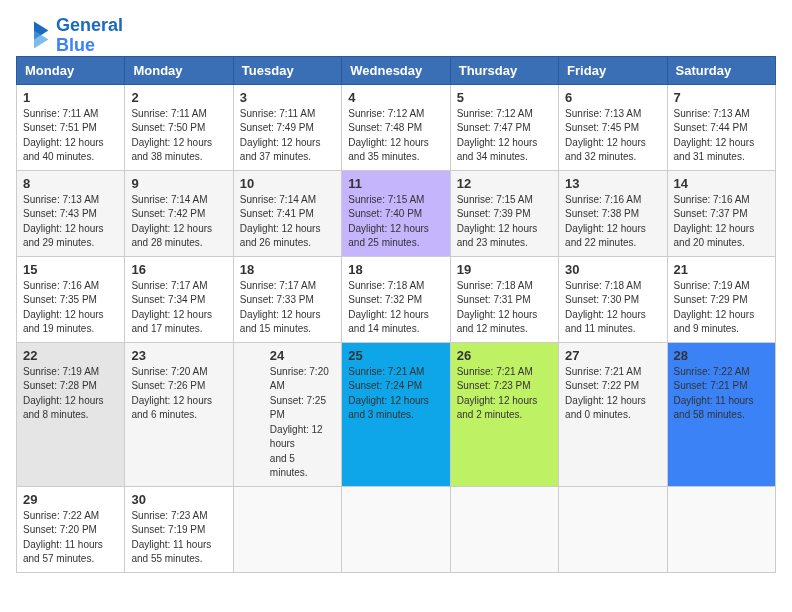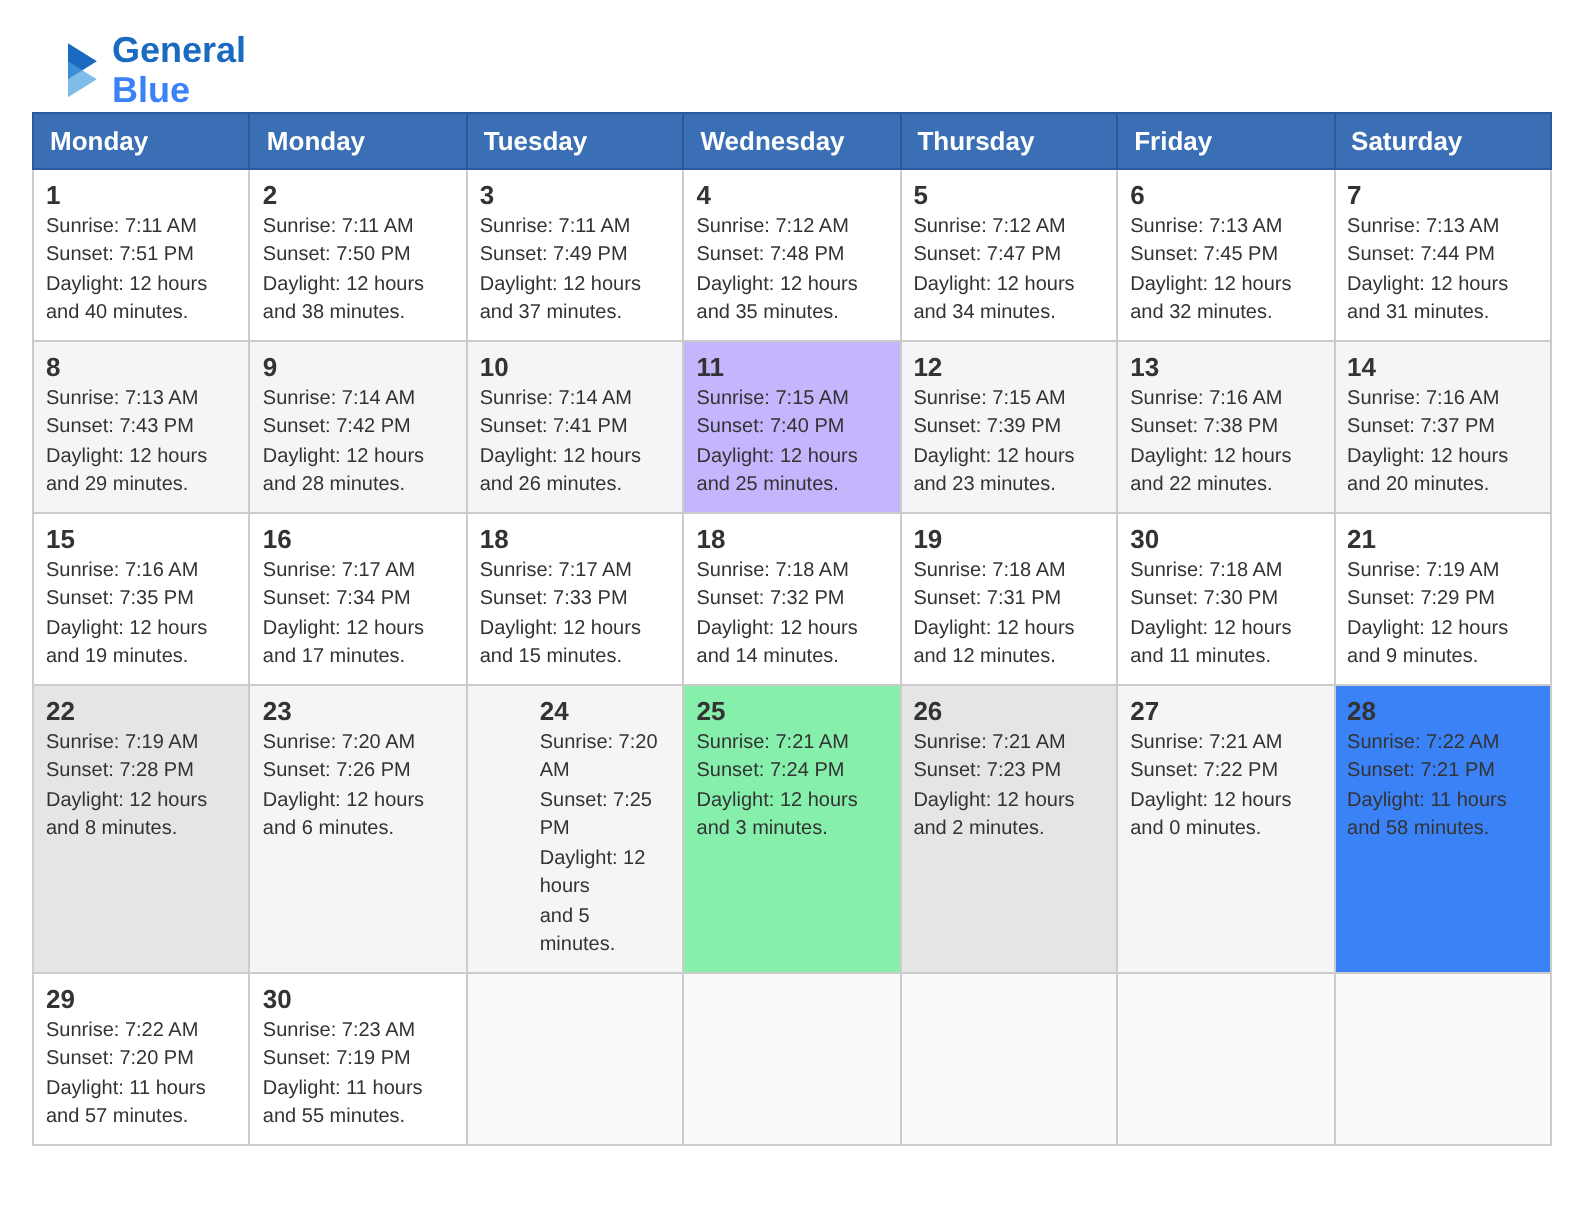--- a/index.html
+++ b/index.html
@@ -288,28 +288,28 @@
 Daylight: 12 hours
 and 6 minutes.</div>
         </td>
         <td style="background: rgb(245, 245, 245); padding-left: 36px;">
           <span class="day-num">24</span>
           <div class="day-info" style="white-space: pre-line;">Sunrise: 7:20 AM
 Sunset: 7:25 PM
 Daylight: 12 hours
 and 5 minutes.</div>
         </td>
-        <td style="background: #86efac;">
+        <td style="background: #0ea5e9;">
           <span class="day-num">25</span>
           <div class="day-info" style="white-space: pre-line;">Sunrise: 7:21 AM
 Sunset: 7:24 PM
 Daylight: 12 hours
 and 3 minutes.</div>
         </td>
-        <td style="background: #e5e5e5;">
+        <td style="background: #bef264;">
           <span class="day-num">26</span>
           <div class="day-info" style="white-space: pre-line;">Sunrise: 7:21 AM
 Sunset: 7:23 PM
 Daylight: 12 hours
 and 2 minutes.</div>
         </td>
         <td style="background: rgb(245, 245, 245);">
           <span class="day-num">27</span>
           <div class="day-info" style="white-space: pre-line;">Sunrise: 7:21 AM
 Sunset: 7:22 PM

